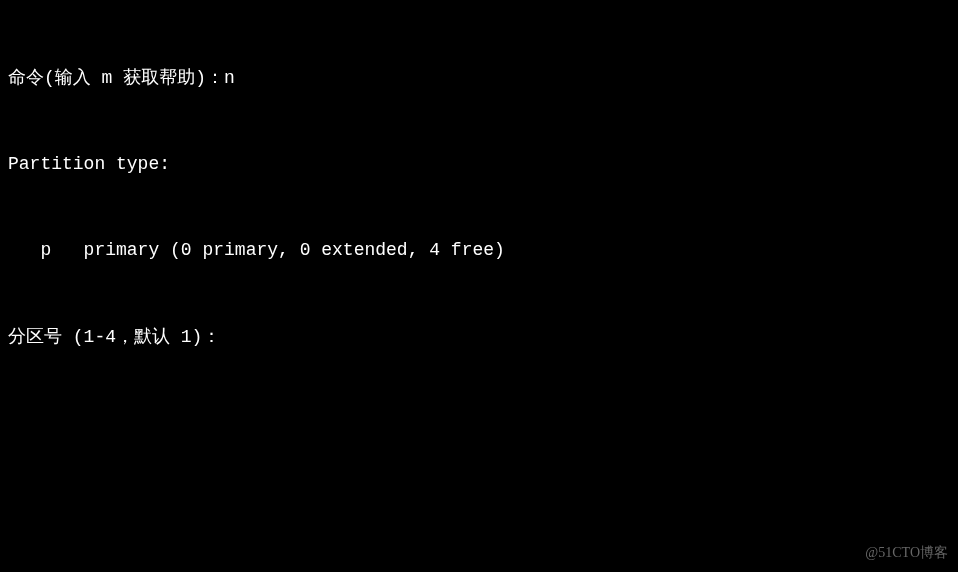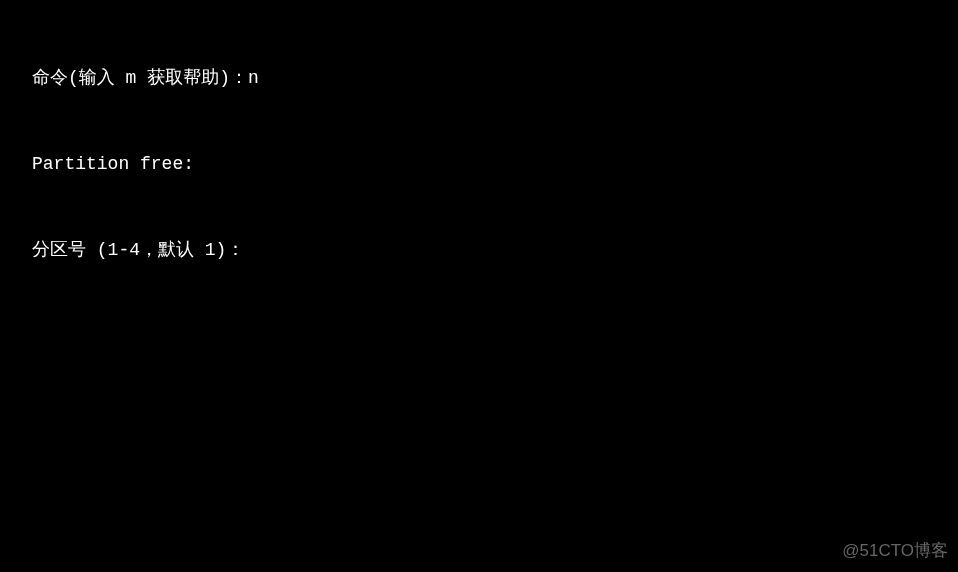--- a/index.html
+++ b/index.html
@@ -17,37 +17,37 @@
       width: 958px;
       height: 572px;
       overflow: hidden;
       position: relative;
     }
     .terminal {
       white-space: pre;
     }
     .line {
       display: block;
-      margin-left: 24px;
     }
     .watermark {
       position: absolute;
       bottom: 8px;
       right: 10px;
       color: #666666;
-      font-size: 17px;
-      font-family: Liberation Sans, sans-serif;
+      font-size: 14px;
+      font-family: Liberation Serif, serif;
     }
   </style>
 </head>
 <body>
 
 <div class="terminal">
   <span class="line">命令(输入 m 获取帮助)：n</span>
-  <span class="line">Partition free:</span>
+  <span class="line">Partition type:</span>
+  <span class="line">   p   primary (0 primary, 0 extended, 4 free)</span>
   <span class="line">分区号 (1-4，默认 1)：</span>
   
   
   
   
   
   
   <span class="line"></span>
   
   

